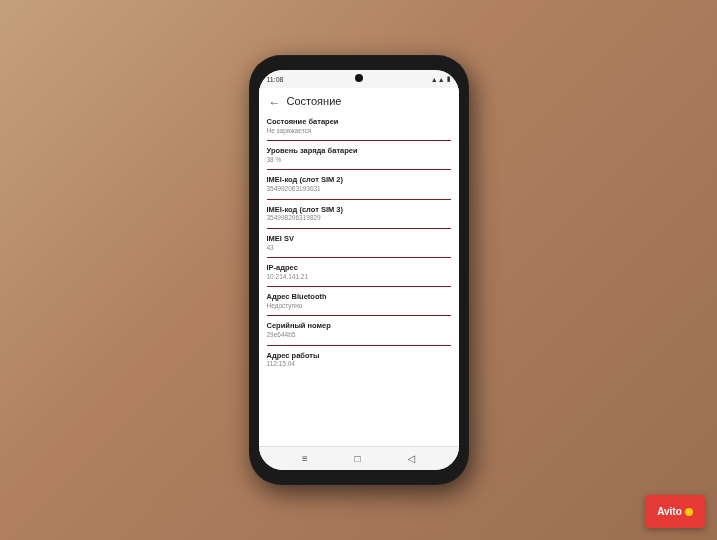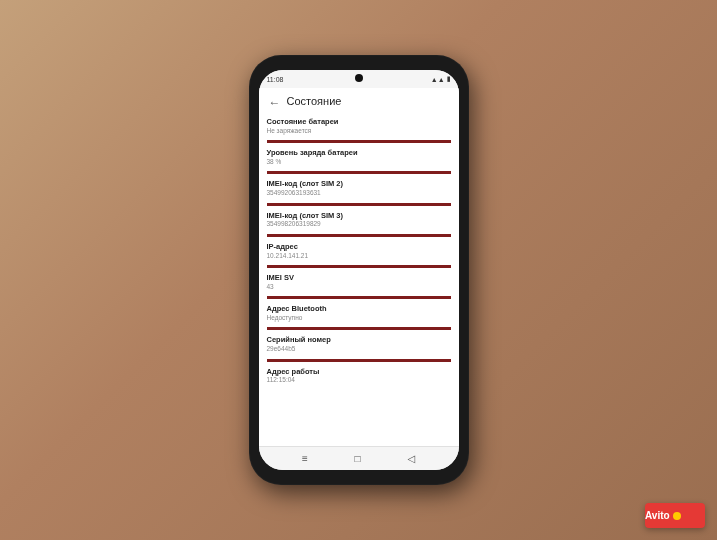--- a/index.html
+++ b/index.html
@@ -116,21 +116,21 @@
     .settings-list {
       flex: 1;
       overflow: hidden;
       padding: 0 8px;
       display: flex;
       flex-direction: column;
     }
 
     .setting-item {
       padding: 5px 0;
-      border-bottom: 3px solid #7f1d1d;
+      border-bottom: 1px solid #7f1d1d;
     }
 
     .setting-item:last-child {
       border-bottom: none;
     }
 
     .setting-label {
       font-size: 7.5px;
       font-weight: 600;
       color: #222;
@@ -159,25 +159,26 @@
       font-size: 10px;
       color: #555;
     }
 
     
     .avito-badge {
       position: absolute;
       bottom: 12px;
       right: 12px;
       width: 60px;
-      height: 25px;
+      height: 33px;
       background: #e53935;
       border-radius: 4px;
       display: flex;
       align-items: center;
+      justify-content: center;
       font-size: 10px;
       font-weight: bold;
       color: white;
       box-shadow: 0 2px 6px rgba(0,0,0,0.3);
     }
 
     .avito-dot {
       width: 8px;
       height: 8px;
       background: #ffcc00;
@@ -225,26 +226,26 @@
             </div>
             <div class="setting-item">
               <div class="setting-label">IMEI-код (слот SIM 2)</div>
               <div class="setting-value">354992063193631</div>
             </div>
             <div class="setting-item">
               <div class="setting-label">IMEI-код (слот SIM 3)</div>
               <div class="setting-value">354998206319829</div>
             </div>
             <div class="setting-item">
+              <div class="setting-label">IMEI SV</div>
+              <div class="setting-value">43</div>
+            </div>
+            <div class="setting-item">
               <div class="setting-label">IP-адрес</div>
               <div class="setting-value">10.214.141.21</div>
-            </div>
-            <div class="setting-item">
-              <div class="setting-label">IMEI SV</div>
-              <div class="setting-value">43</div>
             </div>
             <div class="setting-item">
               <div class="setting-label">Адрес Bluetooth</div>
               <div class="setting-value">Недоступно</div>
             </div>
             <div class="setting-item">
               <div class="setting-label">Серийный номер</div>
               <div class="setting-value">29e644b5</div>
             </div>
             <div class="setting-item">

